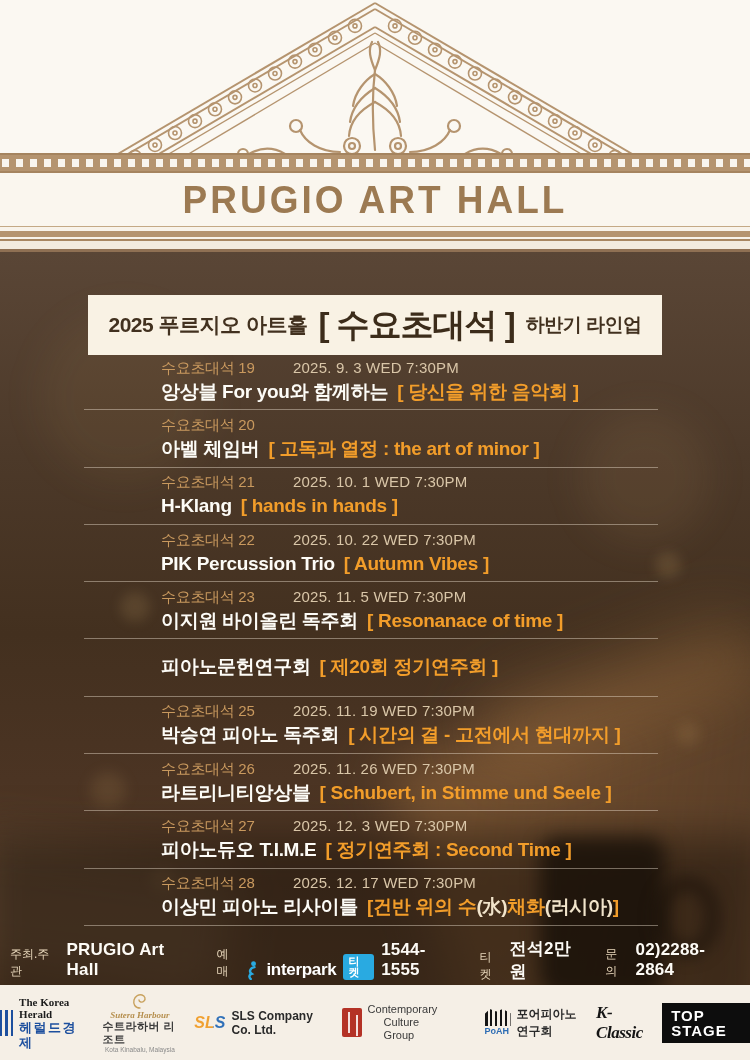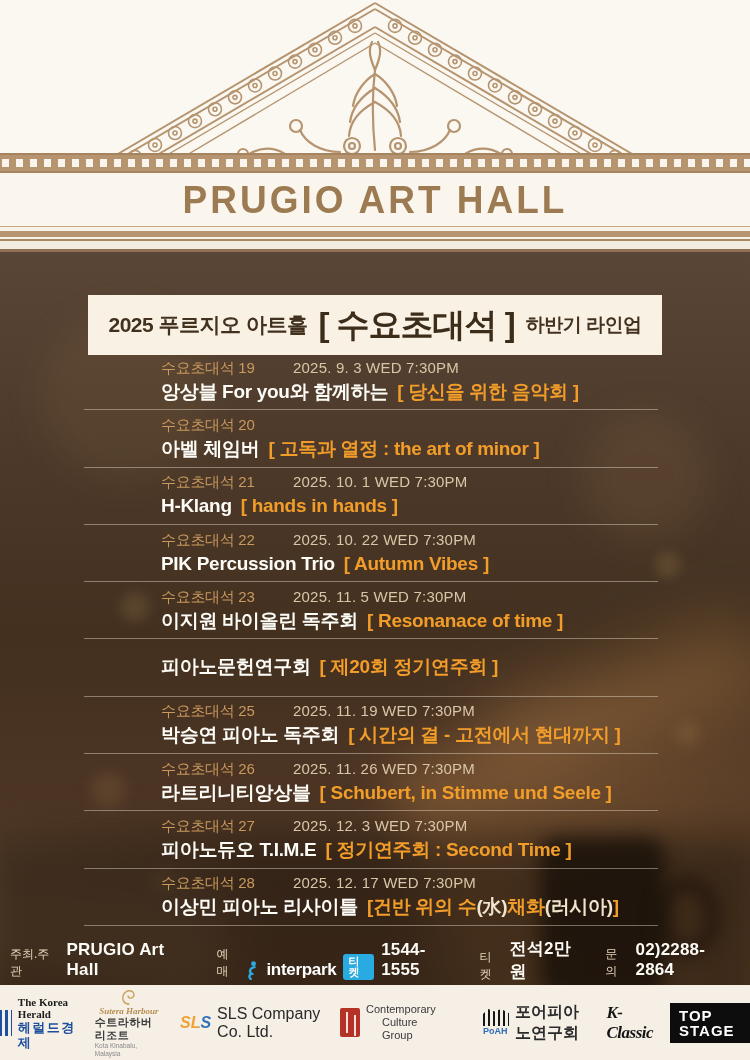--- a/index.html
+++ b/index.html
@@ -86,31 +86,31 @@
   .kh-icon{width:17px;height:26px;background:repeating-linear-gradient(90deg,#1d4f9e 0 2.5px,rgba(0,0,0,0) 2.5px 5.5px);}
   .kh-en{font-family:"Liberation Serif",serif;font-weight:700;font-size:11px;color:#1c1c1c;line-height:12px;}
   .kh-kr{font-size:13px;font-weight:700;color:#1d4f9e;letter-spacing:1.5px;line-height:15px;}
   .sutera{flex-direction:column;gap:0;}
   .su-script{font-family:"Liberation Serif",serif;font-style:italic;font-weight:700;font-size:9px;color:#b68f4e;line-height:10px;}
   .su-kr{font-size:11px;font-weight:700;color:#3a3a3a;line-height:13px;letter-spacing:0.5px;}
   .su-sub{font-size:6.5px;color:#8a8a8a;line-height:8px;}
   .sls-mark{font-size:16px;font-weight:800;font-style:italic;
     background:linear-gradient(90deg,#f0a030 62%,#3070b8 62%);
     -webkit-background-clip:text;background-clip:text;color:transparent;}
-  .sls-txt{font-size:16px;font-weight:400;color:#2a2a2a;}
+  .sls-txt{font-size:12px;font-weight:700;color:#2a2a2a;}
   .seal{width:23px;height:29px;background:#b43226;border-radius:2px;position:relative;}
   .seal::before{content:"";position:absolute;left:6px;top:4px;bottom:4px;width:2px;
     background:rgba(255,255,255,.85);box-shadow:8px 3px 0 rgba(255,255,255,.85);}
   .ccg-txt{font-size:11px;font-weight:500;color:#3a3a3a;line-height:13px;}
   .ccg2{padding-left:16px;}
   .poah-left{display:flex;flex-direction:column;align-items:flex-start;gap:1px;margin-left:27px;}
   .bars{width:26px;height:17px;background:repeating-linear-gradient(90deg,#151515 0 2.5px,rgba(0,0,0,0) 2.5px 5px);
     clip-path:polygon(0 30%,20% 0,45% 15%,70% 0,100% 25%,100% 100%,0 100%);}
   .poah-name{font-size:9px;font-weight:700;color:#2e6db4;line-height:9px;}
-  .poah-kr{font-size:16px;font-weight:700;color:#2a2a2a;}
+  .poah-kr{font-size:12px;font-weight:700;color:#2a2a2a;}
   .kc-script{font-family:"Liberation Serif",serif;font-style:italic;font-weight:700;font-size:17px;color:#141414;letter-spacing:-0.5px;}
   .ts-box{background:#0d0d0d;color:#ffffff;font-weight:800;font-size:15px;letter-spacing:1px;
     padding:5px 9px;line-height:1;}
 </style>
 </head>
 <body>
 
 <div class="poster">
 
   <div class="top">

